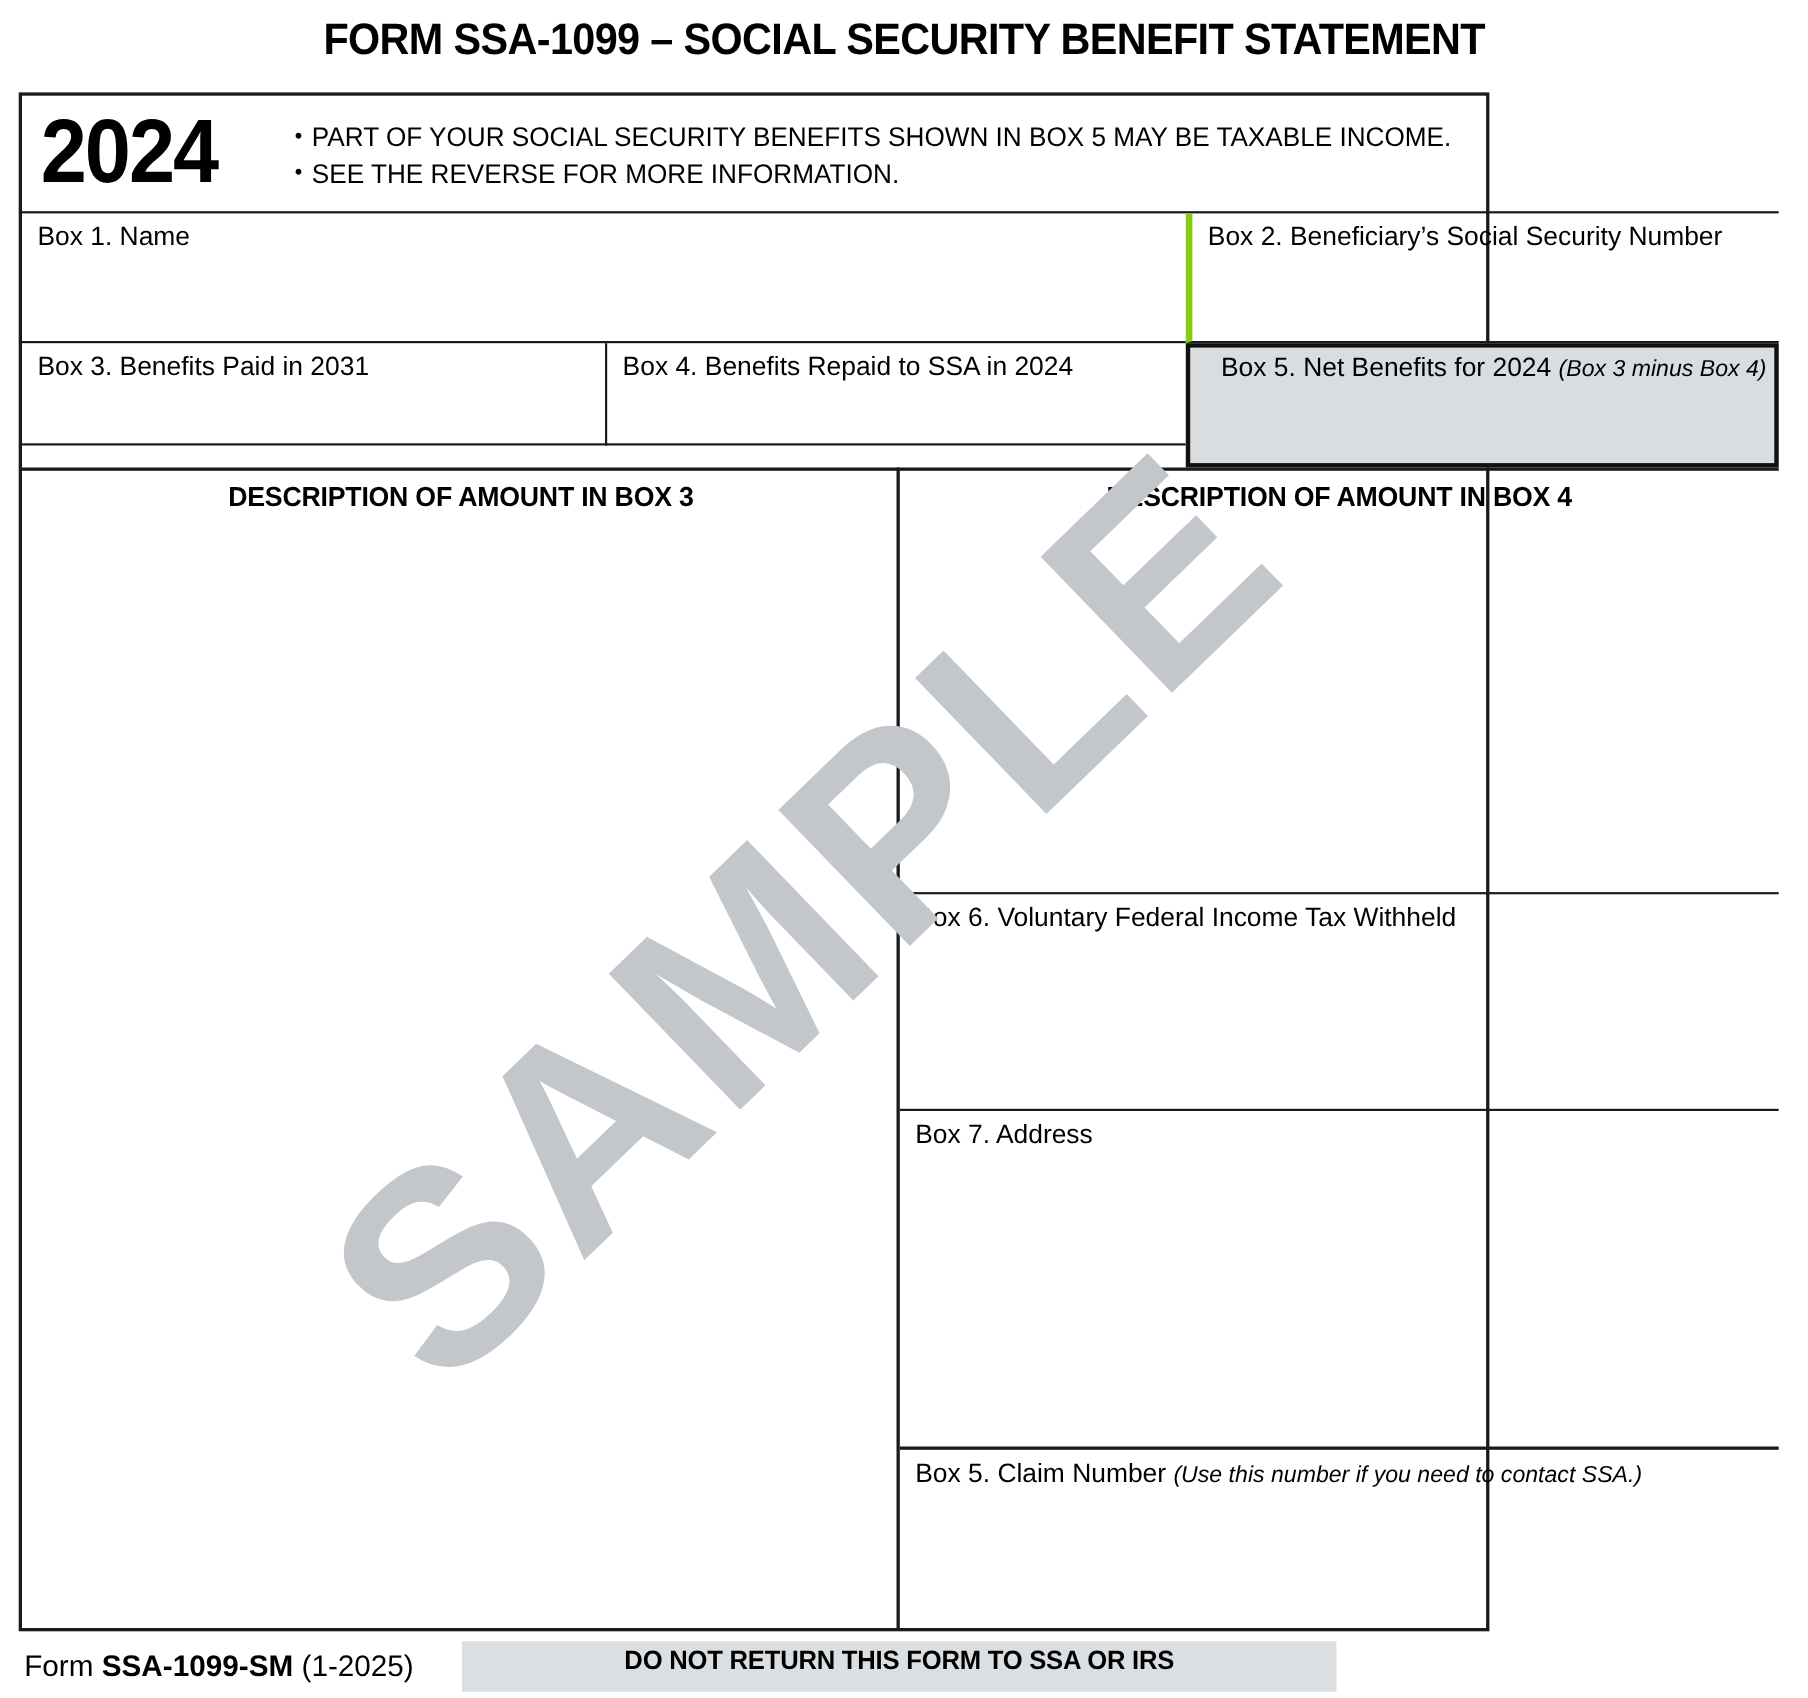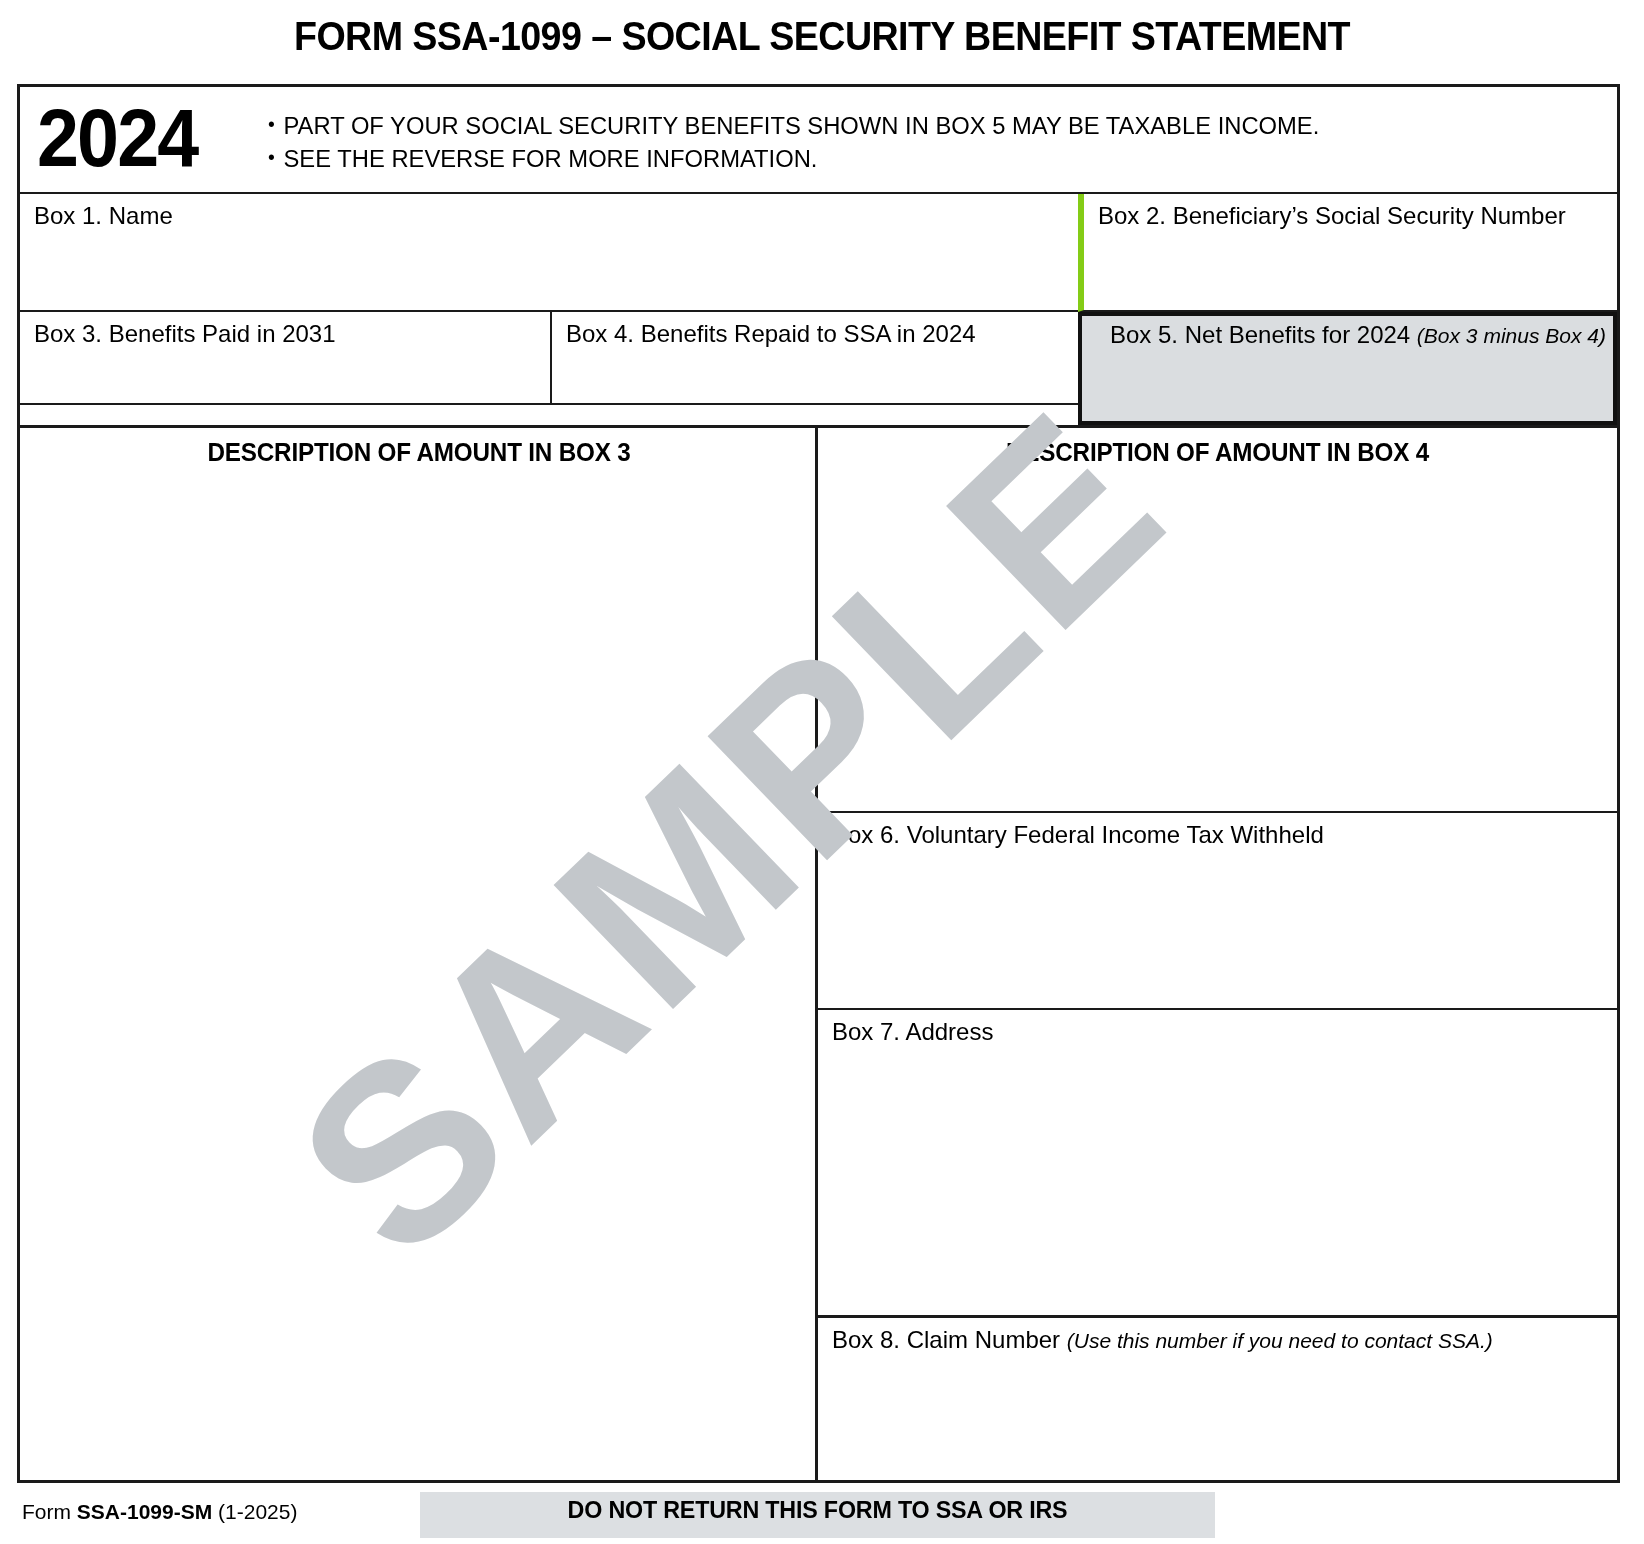--- a/index.html
+++ b/index.html
@@ -37,21 +37,21 @@
     transform: scaleX(0.94);
     transform-origin: center top;
     white-space: nowrap;
   }
 
   
   .form-frame {
     position: absolute;
     left: 17px;
     top: 84px;
-    width: 1603px;
+    width: 1337px;
     height: 1399px;
     border: 3px solid #1a1a1a;
     box-sizing: border-box;
   }
 
   
   .watermark {
     position: absolute;
     left: 180px;
     top: 690px;
@@ -216,21 +216,21 @@
     left: 420px;
     top: 1492px;
     width: 795px;
     height: 46px;
     background: #dcdfe2;
   }
   .footer-left {
     position: absolute;
     left: 22px;
     top: 1500px;
-    font-size: 21px;
+    font-size: 27px;
     white-space: nowrap;
   }
   .footer-left b { font-weight: bold; }
   .footer-center {
     position: absolute;
     left: 420px;
     top: 1496px;
     width: 795px;
     text-align: center;
     font-size: 24px;
@@ -293,21 +293,21 @@
     <div class="cell box6">
       <div class="cell-label">Box 6. Voluntary Federal Income Tax Withheld</div>
     </div>
 
     <div class="cell box7">
       <div class="cell-label">Box 7. Address</div>
     </div>
 
     <div class="cell box8">
       <div class="cell-label">
-        <span>Box 8. Claim Number</span>
+        <span>Box 5. Claim Number</span>
         <span class="note">(Use this number if you need to contact SSA.)</span>
       </div>
     </div>
 
   </div>
 
   <div class="watermark">SAMPLE</div>
 
   <div class="footer-gray"></div>
 

